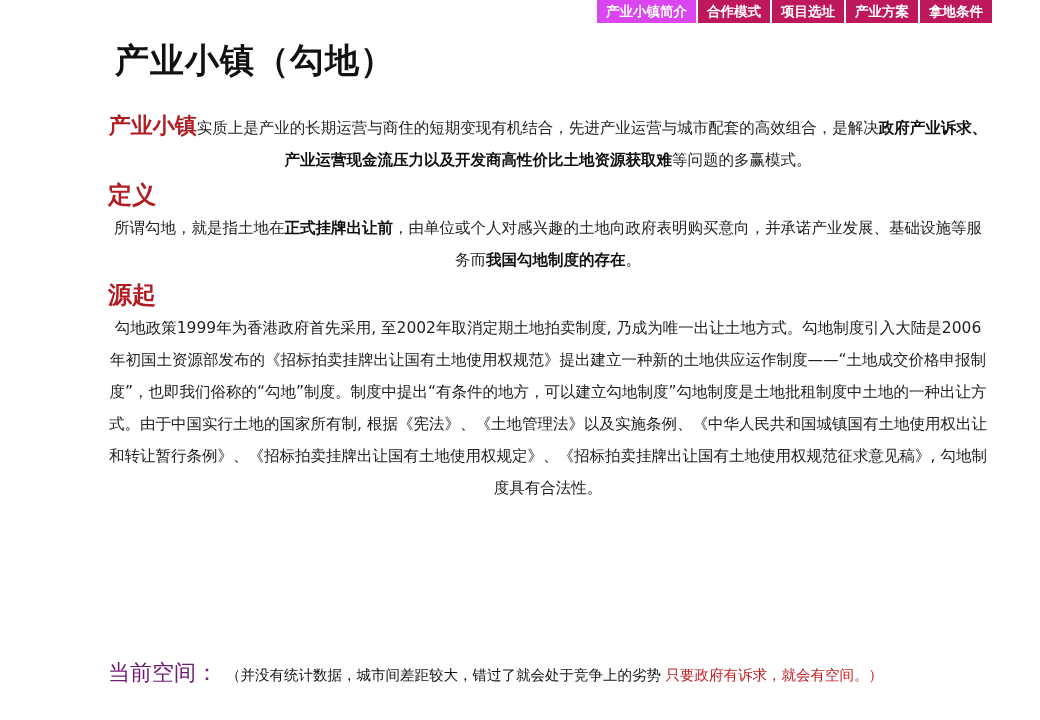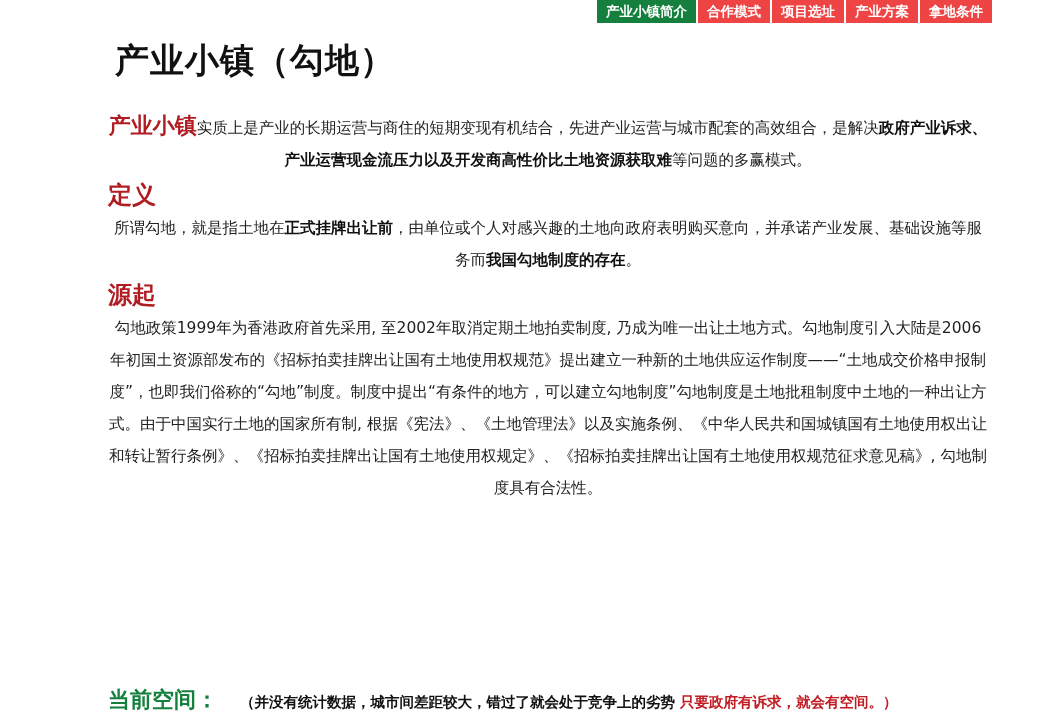--- a/index.html
+++ b/index.html
@@ -1,30 +1,30 @@
 <!DOCTYPE html>
 <html><head>
 <meta charset="utf-8">
 <style>
   html, body { margin:0; padding:0; background:#ffffff; }
   body { width:1040px; height:720px; position:relative; overflow:hidden;
          font-family:"DejaVu Sans","Liberation Sans",sans-serif; color:#222; }
   .nav { position:absolute; top:0; left:597px; height:23px; display:flex; }
   .nav-tab { height:23px; line-height:23px; font-size:13.5px; font-weight:bold; color:#fff;
-             background:#ef4444; padding:0 9px; margin-right:2px; white-space:nowrap; cursor:pointer; }
-  .nav-tab.active { background:#15803d; }
+             background:#be185d; padding:0 9px; margin-right:2px; white-space:nowrap; cursor:pointer; }
+  .nav-tab.active { background:#d946ef; }
   .title { position:absolute; left:115px; top:38px; font-size:34px; font-weight:bold; color:#111; letter-spacing:1px; }
   .content { position:absolute; left:108px; top:110px; width:880px; }
   .para { font-size:15.5px; line-height:32px; color:#222; margin:0;text-align:center; }
   .para b { color:#111; }
   .lead { color:#b01c22; font-size:22px; font-weight:bold; }
   .h { color:#b01c22; font-size:24px; font-weight:bold; line-height:34px; margin:2px 0 0 0; }
   .bottom { position:absolute; left:108px; top:658px; display:flex; align-items:baseline; white-space:nowrap; }
-  .bottom .h2 { color:#15803d; font-size:22px; font-weight:bold;margin-top:27px; }
-  .bottom .note { font-size:14.5px; font-weight:bold; color:#111; margin-left:22px; }
+  .bottom .h2 { color:#701a75; font-size:22px; font-weight:normal; }
+  .bottom .note { font-size:14.5px; font-weight:normal; color:#111; margin-left:8px; }
   .bottom .note .red { color:#c01c22; }
 </style>
 </head>
 <body>
 
 <div class="nav">
   <div class="nav-tab active">产业小镇简介</div>
   <div class="nav-tab">合作模式</div>
   <div class="nav-tab">项目选址</div>
   <div class="nav-tab">产业方案</div>

